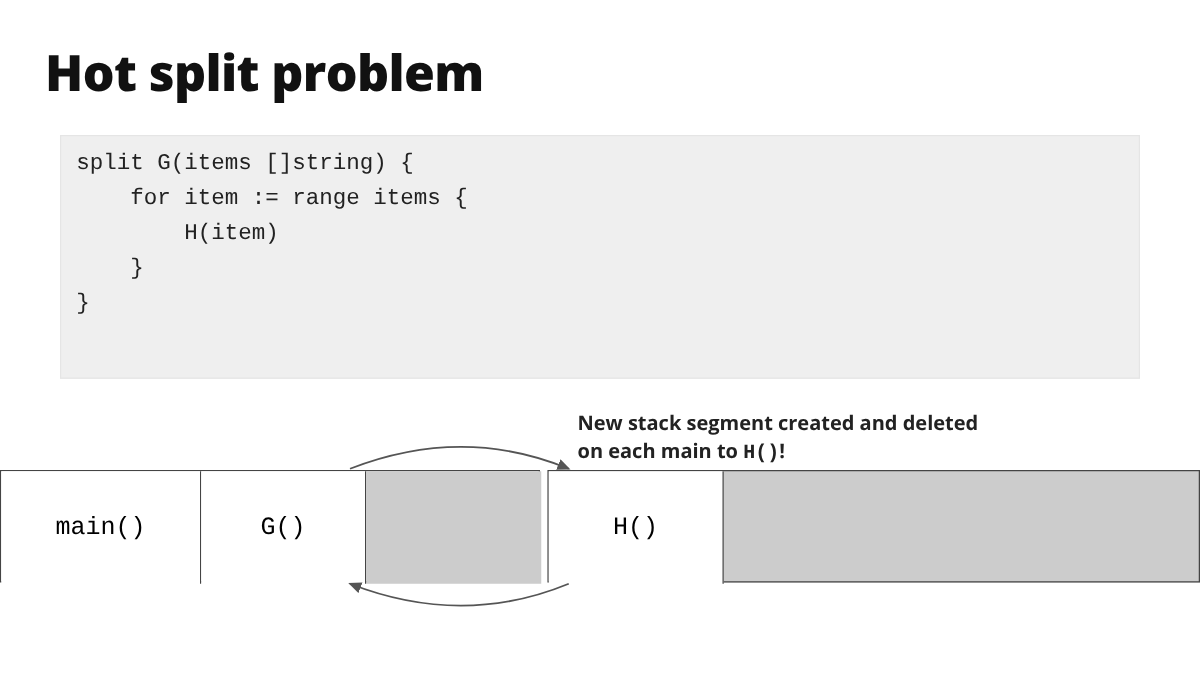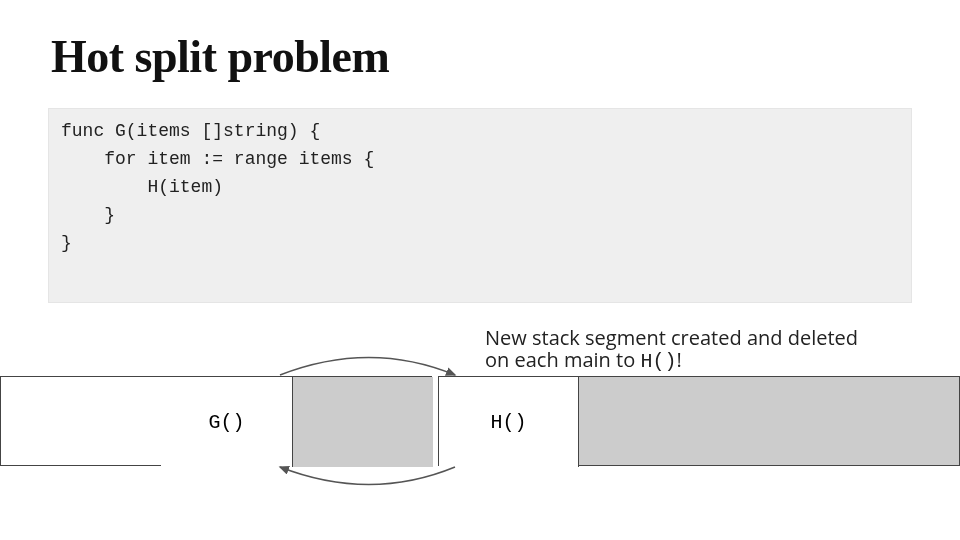--- a/index.html
+++ b/index.html
@@ -14,49 +14,49 @@
     position: relative;
   }
   .slide {
     position: relative;
     width: 960px;
     height: 540px;
   }
   .title {
     position: absolute;
     top: 30px;
-    left: 51px;
-    font-size: 46px;
+    left: 36px;
+    font-size: 40px;
     font-weight: 800;
     letter-spacing: -0.5px;
     color: #111;
-    font-family: Liberation Serif, serif;
   }
   .code-block {
     position: absolute;
     top: 108px;
     left: 48px;
     width: 864px;
     height: 195px;
     background: #efefef;
     border: 1px solid #e5e5e5;
     padding: 8px 12px;
     font-family: "Courier New", Courier, monospace;
     font-size: 18px;
     line-height: 28px;
     white-space: pre;
     color: #222;
   }
   .annotation {
     position: absolute;
     top: 327px;
-    left: 485px;
-    font-size: 20px;
+    left: 462px;
+    font-size: 16px;
     line-height: 22px;
     color: #222;
+    font-weight: bold;
   }
   .annotation-code {
     font-family: "Courier New", Courier, monospace;
   }
   .stack-diagram {
     position: absolute;
     top: 376px;
     left: 0;
     width: 960px;
     height: 90px;
@@ -115,21 +115,21 @@
     overflow: visible;
   }
 </style>
 </head>
 <body>
 
 <div class="slide">
 
   <div class="title">Hot split problem</div>
 
-  <div class="code-block">func G(items []string) {
+  <div class="code-block">split G(items []string) {
     for item := range items {
         H(item)
     }
 }</div>
 
   <div class="annotation">
     <span>New stack segment created and deleted</span><br>
     <span>on each main to </span><span class="annotation-code">H()</span><span>!</span>
   </div>
 
@@ -137,20 +137,21 @@
     <defs>
       <marker id="arrowhead1" markerWidth="8" markerHeight="8" refX="6" refY="3" orient="auto">
         <path d="M0,0 L7,3 L0,6 Z" fill="#555"></path>
       </marker>
     </defs>
     <path d="M 10 35 Q 100 0 185 35" stroke="#555" stroke-width="1.5" fill="none" marker-end="url(#arrowhead1)"></path>
   </svg>
 
   <div class="stack-diagram">
     <div class="stack-seg1">
+      <div class="cell-main">main()</div>
       <div class="cell-g">G()</div>
       <div class="cell-empty1"></div>
     </div>
     <div class="stack-seg2">
       <div class="cell-h">H()</div>
     </div>
   </div>
 
   <svg class="arrow-svg" style="top:462px; left:270px;" width="200" height="40">
     <defs>

